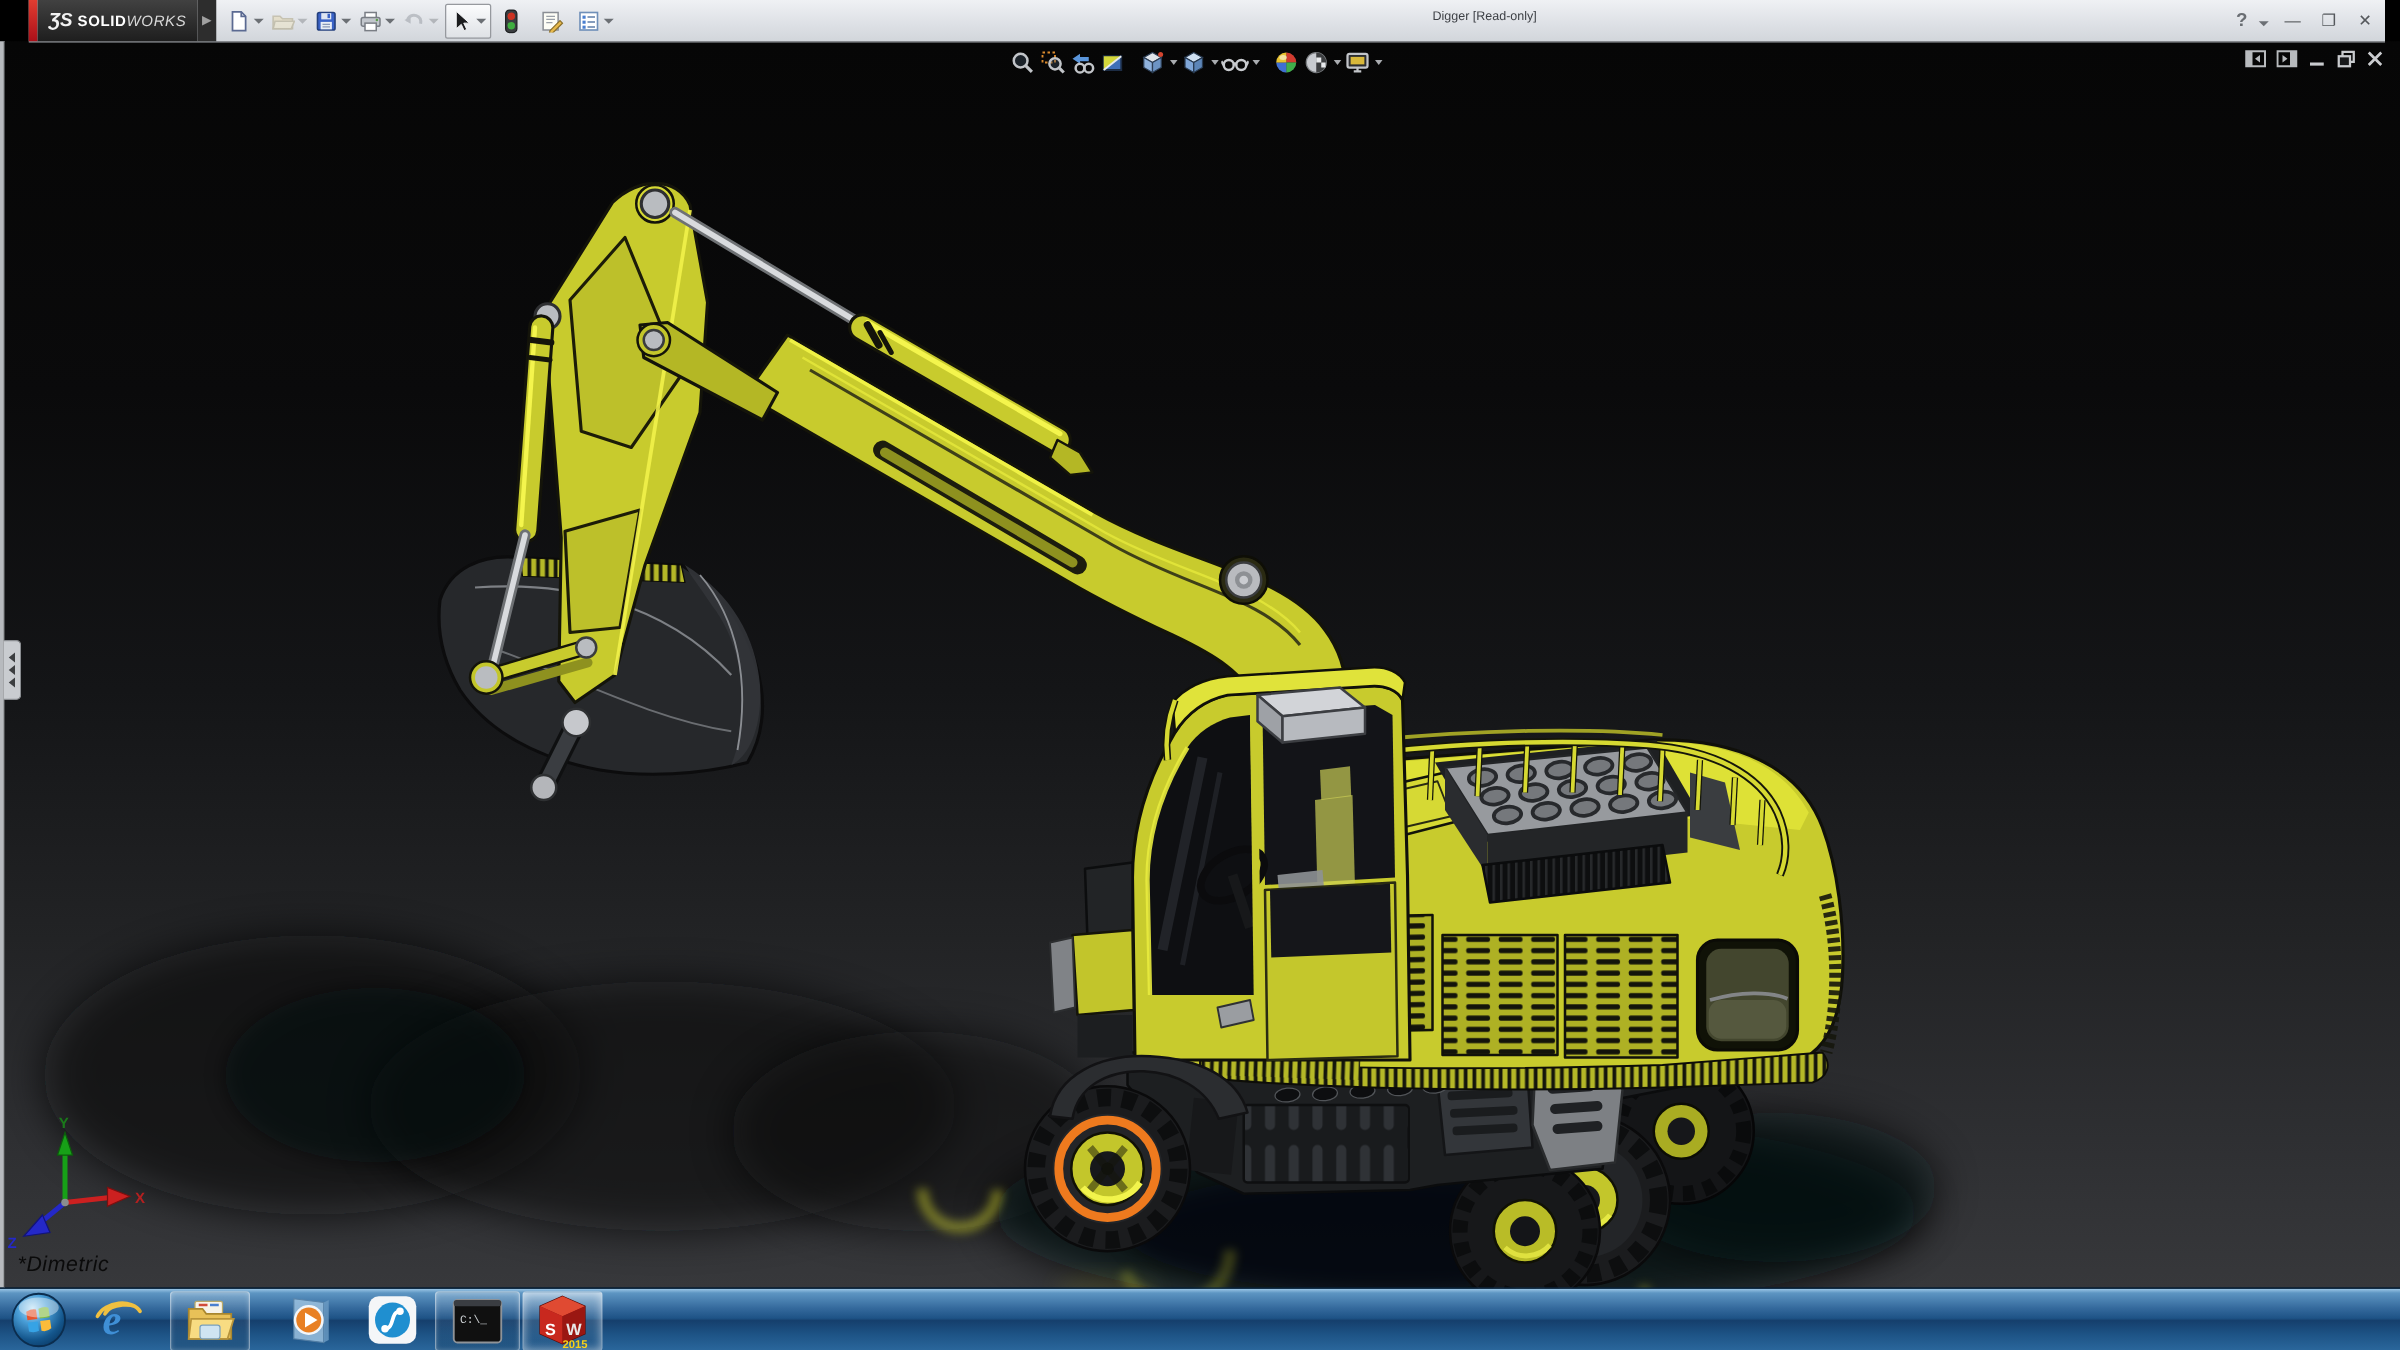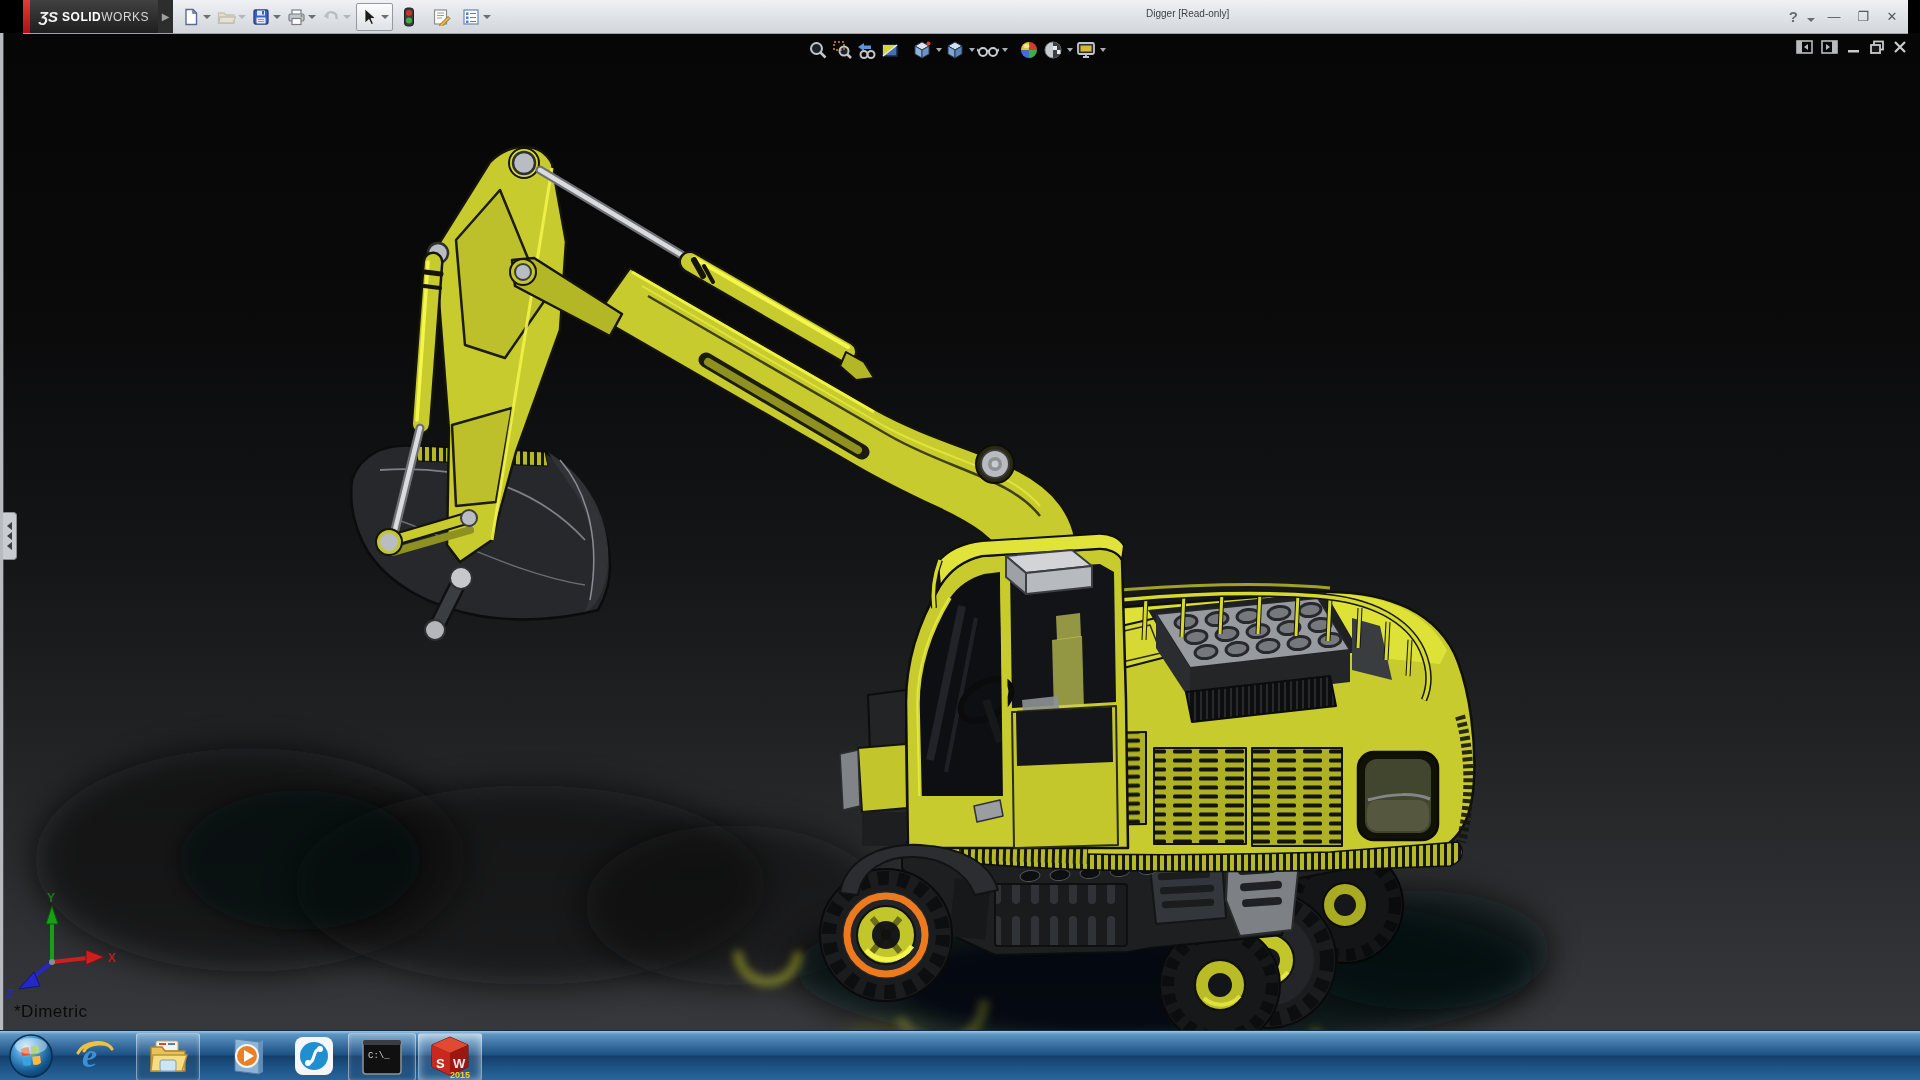--- a/index.html
+++ b/index.html
@@ -9,21 +9,21 @@
   
   #titlebar{position:absolute;left:0;top:0;width:1885px;height:33px;z-index:40;
     background:linear-gradient(180deg,#eff1f4 0%,#dde0e5 60%,#d2d6db 100%);
     border-bottom:1px solid #9ea2a8;display:flex;align-items:center;margin-left:23px;}
   #logo-red{position:absolute;left:0;top:0;width:7px;height:33px;
     background:linear-gradient(180deg,#e23d31,#ab1019);}
   #logo-panel{position:absolute;left:7px;top:0;width:128px;height:33px;
     background:linear-gradient(180deg,#414141,#1e1e1e);display:flex;align-items:center;justify-content:center;gap:4px;}
   #logo-mark{color:#f2f2f2;font-style:italic;font-weight:bold;font-size:15px;}
   #logo-brand{color:#fff;font-size:12px;letter-spacing:.5px;}
-  #logo-brand b{font-weight:700;} #logo-brand span{font-weight:400;color:#d8d8d8;}
+  #logo-brand b{font-weight:700;} #logo-brand span{font-weight:400;color:#d8d8d8;font-style:italic;}
   #logo-flyout{position:absolute;left:135px;top:0;width:15px;height:33px;background:#2d2d2d;
     color:#a0a0a0;font-size:10px;display:flex;align-items:center;justify-content:center;}
   #main-toolbar{position:absolute;left:158px;top:0;height:33px;display:flex;align-items:center;}
   .tb-item{display:flex;align-items:center;margin-right:4px;}
   .tb-ico{width:20px;height:20px;display:flex;align-items:center;justify-content:center;}
   .tb-dd{width:11px;height:20px;display:flex;align-items:center;justify-content:center;}
   .dd-tri{width:0;height:0;border-left:4px solid transparent;border-right:4px solid transparent;border-top:4px solid #6b6f74;}
   .disabled{opacity:.38;}
   #select-box{display:flex;align-items:center;border:1px solid #96999e;border-radius:2px;
     background:linear-gradient(180deg,#fbfcfd,#dfe2e6);height:26px;padding:0 2px;margin-right:6px;}
@@ -35,21 +35,21 @@
   
   #viewport{position:absolute;left:0;top:33px;width:1920px;height:997px;z-index:10;
     background:linear-gradient(180deg,#060606 0%,#0a0a0b 28%,#141517 52%,#222325 72%,#2e2f32 88%,#37383b 100%);}
   #scene{position:absolute;left:0;top:-33px;width:1920px;height:1080px;}
   #headsup{position:absolute;left:806px;top:4px;display:flex;align-items:center;height:26px;}
   .hu-btn{width:24px;height:24px;display:flex;align-items:center;justify-content:center;}
   .hu-dd{width:9px;height:24px;display:flex;align-items:center;justify-content:center;}
   .hu-tri{width:0;height:0;border-left:3.5px solid transparent;border-right:3.5px solid transparent;border-top:4px solid #a9acb0;}
   .hu-gap{width:8px;}
   #vp-controls{position:absolute;left:1796px;top:6px;display:flex;align-items:center;gap:7px;}
-  #dimetric{position:absolute;left:14px;top:969px;font-size:17px;color:#0a0a0a;letter-spacing:.5px;}
+  #dimetric{position:absolute;left:14px;top:969px;font-size:17px;color:#0a0a0a;letter-spacing:.5px;font-style:italic;}
   #left-strip{position:absolute;left:0;top:0;width:3px;height:997px;background:#b7babe;border-right:1px solid #4a4c4e;}
   #left-tab{position:absolute;left:3px;top:479px;width:13px;height:46px;background:#c9ccd0;border:1px solid #898c90;
     border-left:none;border-radius:0 4px 4px 0;display:flex;flex-direction:column;align-items:center;justify-content:center;gap:2px;}
   .tab-arr{width:0;height:0;border-top:4px solid transparent;border-bottom:4px solid transparent;border-right:5px solid #3c3e40;}
 
   
   #taskbar{position:absolute;left:0;top:1030px;width:1920px;height:50px;z-index:50;
     background:linear-gradient(180deg,#9cc7e6 0%,#5d95c2 7%,#34699c 32%,#1e5386 48%,#153f6c 52%,#1d5385 74%,#2a669b 100%);
     border-top:1px solid #0c2c4a;box-sizing:border-box;display:flex;align-items:center;}
   .tb-app{position:absolute;top:2px;height:46px;display:flex;align-items:center;justify-content:center;}

